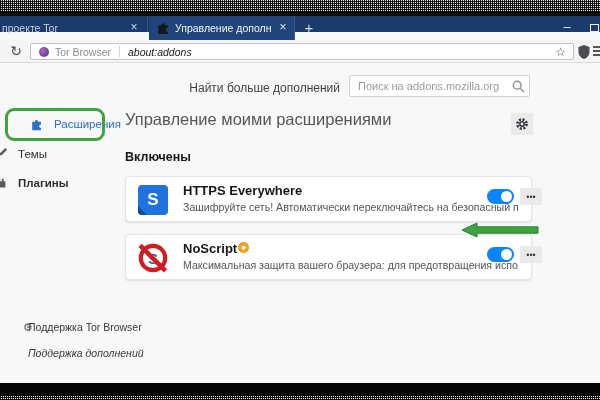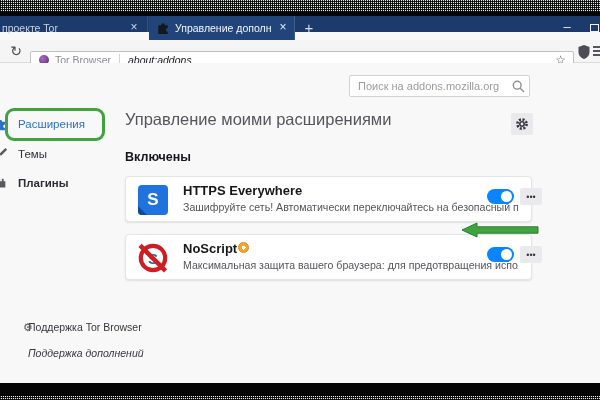--- a/index.html
+++ b/index.html
@@ -31,21 +31,21 @@
   .tab-active .tab-label { position:absolute; left:26px; top:6px; font-size:10.5px; color:#f4f6f9; white-space:nowrap; max-width:96px; overflow:hidden; }
   .tab-active .tab-close { left:126px; color:#e6eaf1; }
   .tab-favicon { position:absolute; left:7px; top:4px; width:15px; height:15px; }
   .newtab { position:absolute; left:300px; top:3px; width:18px; height:18px; color:#d7dde8; font-size:15px; text-align:center; line-height:17px; }
   .win-min { position:absolute; left:556px; top:2px; width:22px; height:20px; color:#eef1f6; font-size:13px; text-align:center; line-height:18px; }
   .win-max { position:absolute; left:590px; top:8px; width:9px; height:8px; border:1.4px solid #eef1f6; }
 
   
   .navbar { position:absolute; left:0; top:40px; width:600px; height:23px; background:#f5f5f6; border-bottom:1px solid #dcdcde; }
   .reload { position:absolute; left:7px; top:2px; width:18px; height:18px; font-size:14px; color:#4c4c50; text-align:center; line-height:18px; }
-  .urlbar { position:absolute; left:30px; top:11px; width:544px; height:17px; background:#fff; border:1px solid #c2c2c6; border-radius:2px; }
+  .urlbar { position:absolute; left:30px; top:3px; width:544px; height:17px; background:#fff; border:1px solid #c2c2c6; border-radius:2px; }
   .onion { position:absolute; left:8px; top:3px; width:10px; height:10px; border-radius:50%;
            background:radial-gradient(circle at 35% 35%, #a66cc9 0%, #7d4698 55%, #552a6d 100%); }
   .proxy-label { position:absolute; left:24px; top:2px; font-size:10.5px; color:#8b8b90; }
   .url-sep { position:absolute; left:88px; top:2px; height:11px; width:1px; background:#d4d4d8; }
   .url-text { position:absolute; left:97px; top:2px; font-size:10.5px; color:#1b1b1f;font-style:italic; }
   .star { position:absolute; right:7px; top:1px; font-size:12px; color:#55555a; }
   .shield { position:absolute; left:578px; top:5px; }
   .hamburger { position:absolute; left:593px; top:6px; width:12px; height:2px; background:#55555a;
                box-shadow:0 4px 0 #55555a, 0 8px 0 #55555a; }
 
@@ -126,29 +126,30 @@
       <span class="star">☆</span>
     </div>
     <svg class="shield shield-svg" width="12" height="14" viewBox="0 0 12 14">
       <path d="M6 0 L11.5 2 V7 C11.5 10.5 9 12.8 6 14 C3 12.8 0.5 10.5 0.5 7 V2 Z" fill="#4c4c52"></path>
     </svg>
     <div class="hamburger"></div>
   </div>
 
   <div class="content">
 
+    <div class="search-row-label">Найти больше дополнений</div>
     <input class="search-box" type="text" placeholder="Поиск на addons.mozilla.org" style="">
     <svg class="search-mag mag-svg" width="13" height="13" viewBox="0 0 13 13">
       <circle cx="5.2" cy="5.2" r="3.9" fill="none" stroke="#8e8e93" stroke-width="1.4"></circle>
       <line x1="8.2" y1="8.2" x2="12" y2="12" stroke="#8e8e93" stroke-width="1.4"></line>
     </svg>
 
     <div class="ann-box"></div>
 
-    <div class="side-item side-sel" style="top:53px;">
+    <div class="side-item side-sel" style="top:53px;margin-left:36px;">
       <svg class="side-icon" viewBox="0 0 16 16">
         <path d="M2.5 5.5 h3 a2 2 0 1 1 4 0 h3 v3 a2 2 0 1 0 0 4 v2.5 H2.5 z" fill="#2b70c9"></path>
       </svg>
       <span class="lbl">Расширения</span>
     </div>
     <div class="side-item" style="top:83px;">
       <svg class="side-icon" viewBox="0 0 16 16">
         <path d="M13 1 L6 8 L8 10 L15 3 Z M5 9 C3 9 2 11 2 13 C4.5 13.5 7 12.5 7 11 Z" fill="#5a5a5e"></path>
       </svg>
       <span class="lbl">Темы</span>

